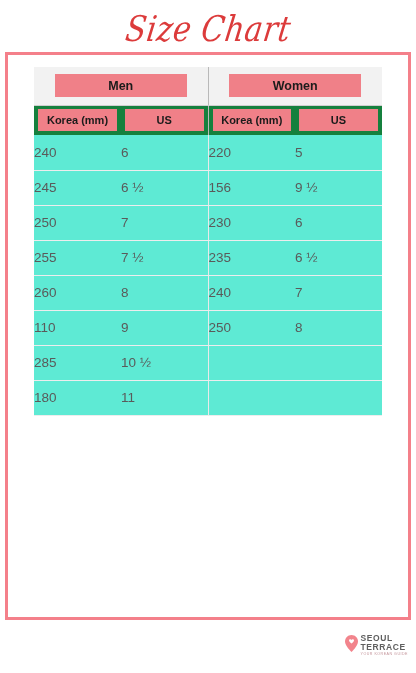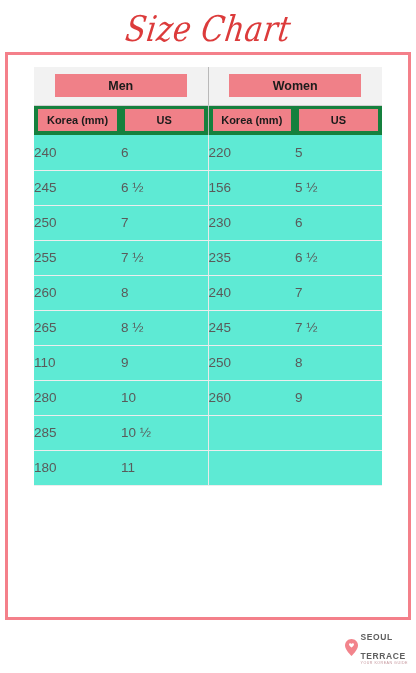--- a/index.html
+++ b/index.html
@@ -114,45 +114,45 @@
     border-right: 1px solid #EAEAEA;
   }
   tr.data-row:last-child > td {
     border-bottom: 1px solid #EDEDED;
   }
 
   
   .logo {
     position: absolute;
     right: 8px;
-    bottom: 6px;
+    bottom: 16px;
     width: 78px;
     height: 34px;
     display: flex;
-    align-items: flex-start;
+    align-items: flex-end;
     justify-content: flex-end;
   }
   .logo-inner {
     display: flex;
     align-items: center;
     gap: 3px;
   }
   .pin-icon { flex: 0 0 auto; }
   .logo-text {
     display: flex;
     flex-direction: column;
     line-height: 1;
   }
   .logo-line1, .logo-line2 {
     font-size: 8.5px;
     font-weight: bold;
     letter-spacing: 0.6px;
     color: #5F5F5F;
   }
-  .logo-line2 { margin-top: 10px; }
+  .logo-line2 { margin-top: 1px; }
   .logo-sub {
     margin-top: 1.5px;
     font-size: 3.6px;
     letter-spacing: 0.5px;
     color: #C4949A;
     white-space: nowrap;
   }
 </style>
 </head>
 <body>
@@ -198,57 +198,45 @@
           <tr class="data-row">
             <td>240</td>
             <td class="col-divider">6</td>
             <td>220</td>
             <td>5</td>
           </tr>
           <tr class="data-row">
             <td>245</td>
             <td class="col-divider">6 ½</td>
             <td>156</td>
-            <td>5 ½</td>
+            <td>9 ½</td>
           </tr>
           <tr class="data-row">
             <td>250</td>
             <td class="col-divider">7</td>
             <td>230</td>
             <td>6</td>
           </tr>
           <tr class="data-row">
             <td>255</td>
             <td class="col-divider">7 ½</td>
             <td>235</td>
             <td>6 ½</td>
           </tr>
           <tr class="data-row">
             <td>260</td>
             <td class="col-divider">8</td>
             <td>240</td>
             <td>7</td>
           </tr>
           <tr class="data-row">
-            <td>265</td>
-            <td class="col-divider">8 ½</td>
-            <td>245</td>
-            <td>7 ½</td>
-          </tr>
-          <tr class="data-row">
             <td>110</td>
             <td class="col-divider">9</td>
             <td>250</td>
             <td>8</td>
-          </tr>
-          <tr class="data-row">
-            <td>280</td>
-            <td class="col-divider">10</td>
-            <td>260</td>
-            <td>9</td>
           </tr>
           <tr class="data-row">
             <td>285</td>
             <td class="col-divider">10 ½</td>
             <td></td>
             <td></td>
           </tr>
           <tr class="data-row">
             <td>180</td>
             <td class="col-divider">11</td>

